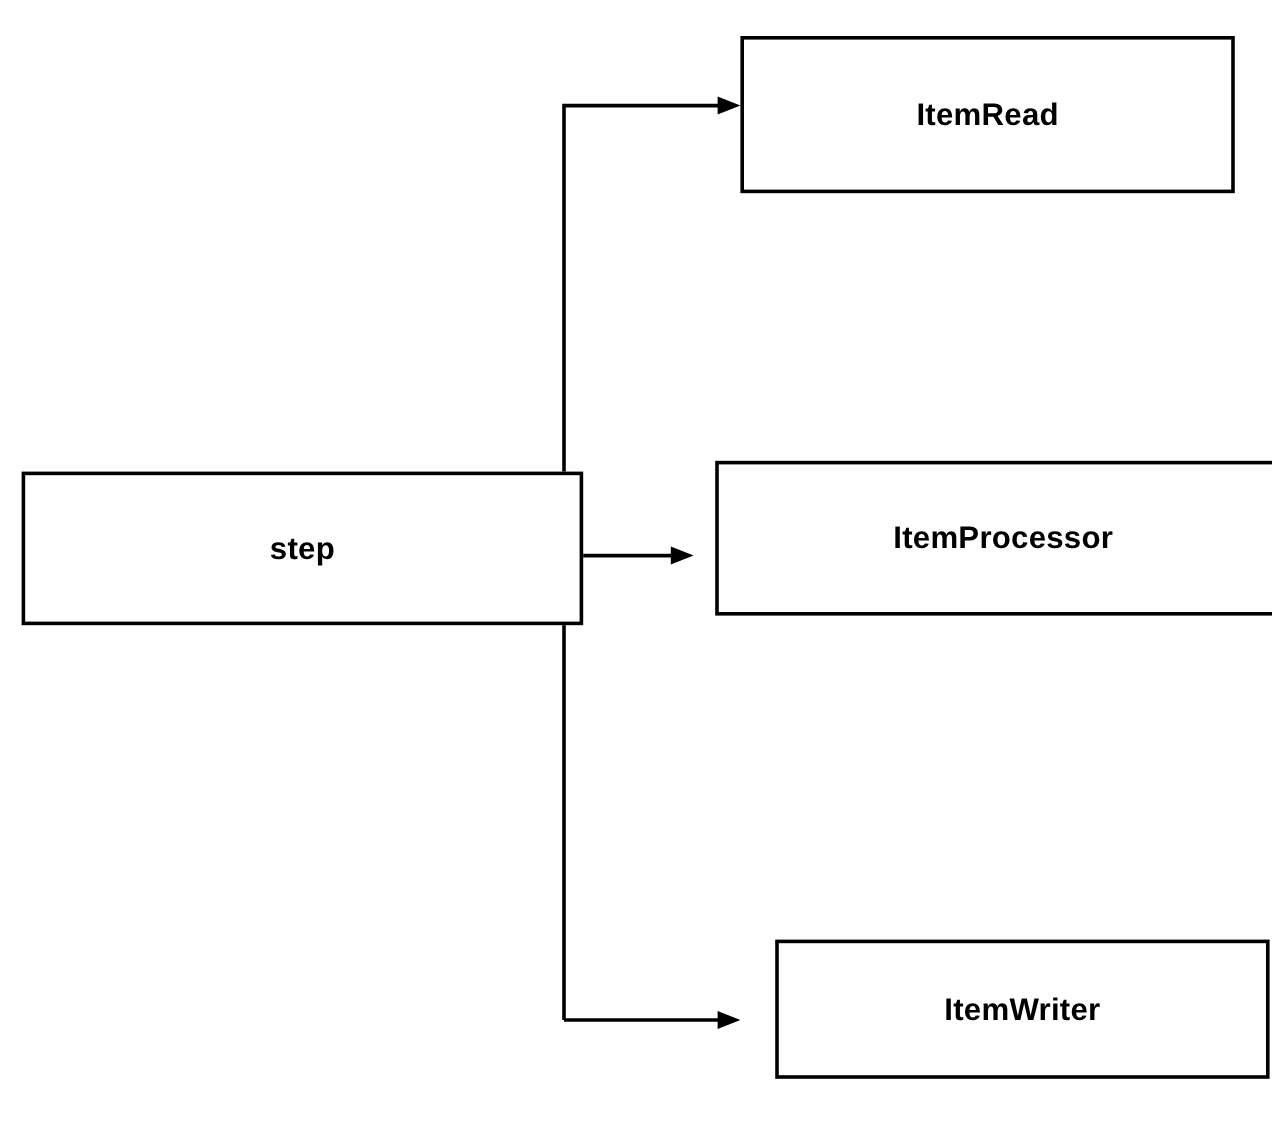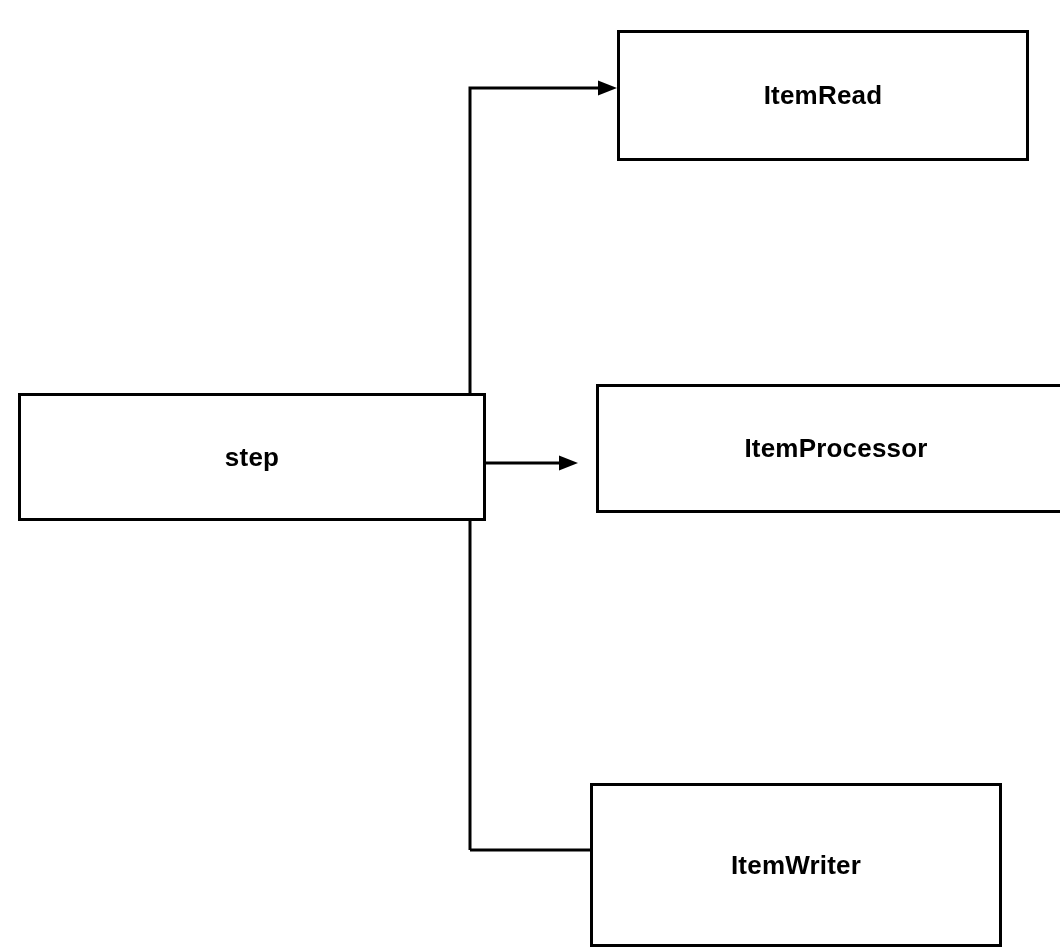--- a/index.html
+++ b/index.html
@@ -34,21 +34,21 @@
   .node-label {
     font-size: 26px;
     font-weight: bold;
     color: #000000;
     letter-spacing: 0.2px;
     white-space: nowrap;
   }
   .node-step           { left: 18px;  top: 393px; width: 468px; height: 128px; }
   .node-item-read      { left: 617px; top: 30px;  width: 412px; height: 131px; }
   .node-item-processor { left: 596px; top: 384px; width: 480px; height: 129px; }
-  .node-item-writer    { left: 590px; top: 783px; width: 412px; height: 164px; }
+  .node-item-writer    { left: 646px; top: 783px; width: 412px; height: 116px; }
 </style>
 </head>
 <body>
 
 <div class="canvas">
 
   <svg class="edges-svg" viewBox="0 0 1060 948" xmlns="http://www.w3.org/2000/svg">
     <g stroke="#000000" stroke-width="3" fill="none" stroke-linejoin="miter">
 
       <path d="M 470 850 L 470 88 L 600 88"></path>

